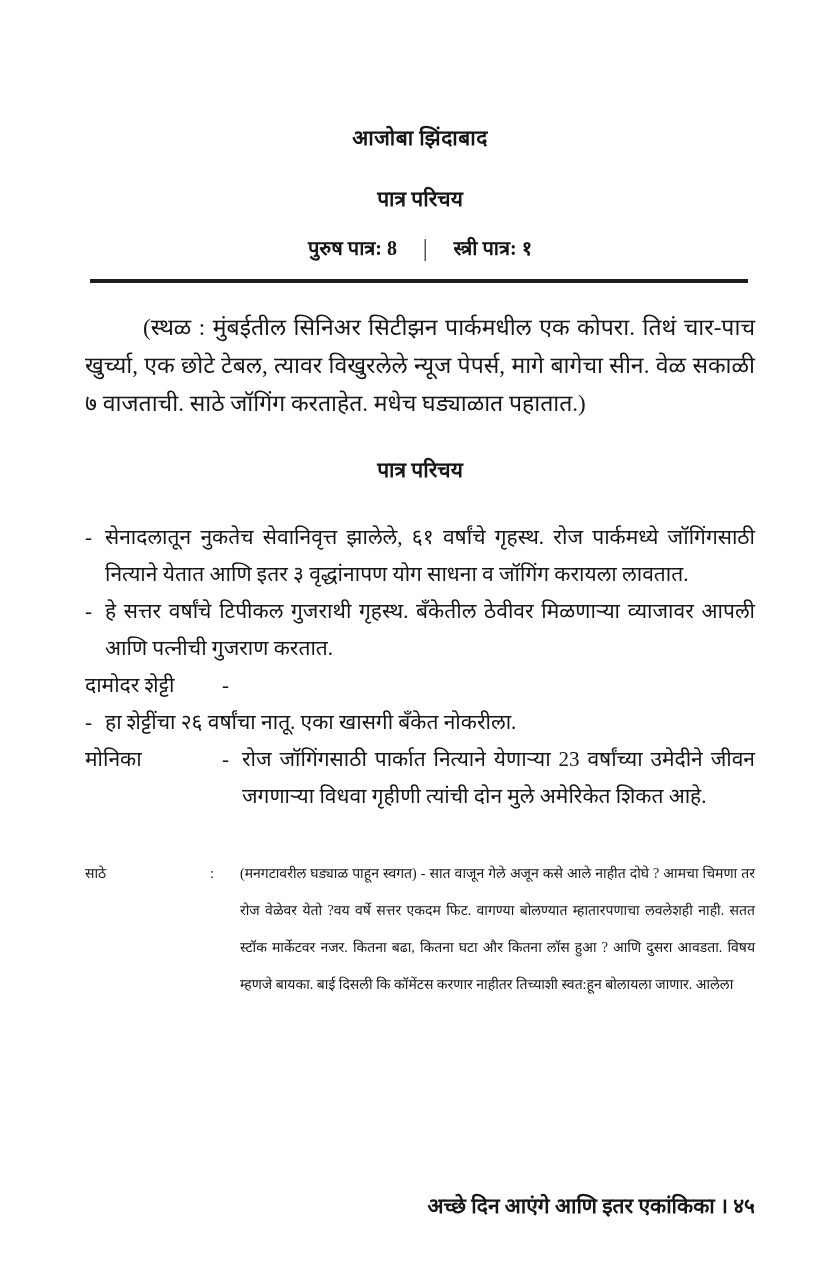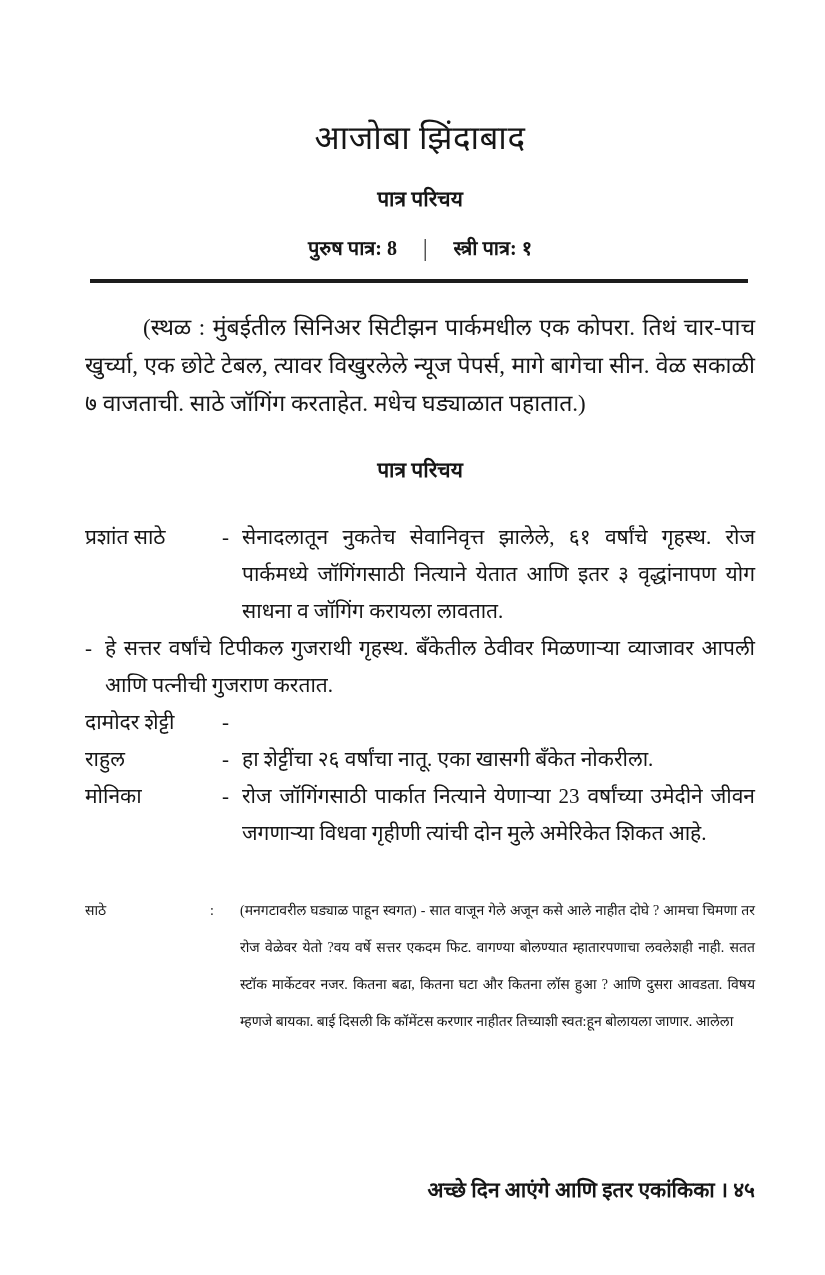--- a/index.html
+++ b/index.html
@@ -10,21 +10,21 @@
     color:#161616;
     font-family:"Liberation Serif","DejaVu Serif",serif;
     position:relative;
     margin:0 auto;
     padding:118px 70px 0 85px;
     overflow:hidden;
   }
   
   .head { text-align:center; }
   .title {
-    font-size:33px; font-weight:normal; letter-spacing:.5px;
+    font-size:21px; font-weight:bold; letter-spacing:.5px;
     line-height:40px;
   }
   .subtitle {
     font-size:21px; font-weight:bold;
     margin-top:26px;
   }
   .cast-count-line {
     font-size:20px; font-weight:bold;
     margin-top:22px;
     display:flex; justify-content:center; align-items:center; gap:26px;
@@ -50,21 +50,21 @@
   .row { display:flex; align-items:flex-start; }
   .row-name { min-width:137px; flex-shrink:0; white-space:nowrap; padding-right:8px; }
   .row-sep { width:20px; flex-shrink:0; }
   .row-text { flex:1; text-align:justify; }
   
   .dialogue { margin-top:40px; font-size:14px; line-height:37px; }
   .dlg-name { min-width:125px; flex-shrink:0; white-space:nowrap; }
   .dlg-sep { width:30px; flex-shrink:0; }
   
   .footer {
-    position:absolute; right:70px; bottom:72px;
+    position:absolute; right:70px; bottom:56px;
     font-size:21px; font-weight:bold;
   }
 </style>
 </head>
 <body>
 
 <div class="page">
 
   <div class="head">
     <div class="title">आजोबा झिंदाबाद</div>
@@ -77,34 +77,32 @@
   </div>
 
   <div class="rule"></div>
 
   <p class="stage-direction">(स्थळ : मुंबईतील सिनिअर सिटीझन पार्कमधील एक कोपरा. तिथं चार-पाच खुर्च्या, एक छोटे टेबल, त्यावर विखुरलेले न्यूज पेपर्स, मागे बागेचा सीन. वेळ सकाळी ७ वाजताची. साठे जॉगिंग करताहेत. मधेच घड्याळात पहातात.)</p>
 
   <div class="cast-heading">पात्र परिचय</div>
 
   <div class="cast-list">
     <div class="row">
-      <span class="row-name">प्रशांत साठे</span>
       <span class="row-sep">-</span>
       <span class="row-text">सेनादलातून नुकतेच सेवानिवृत्त झालेले, ६१ वर्षांचे गृहस्थ. रोज पार्कमध्ये जॉगिंगसाठी नित्याने येतात आणि इतर ३ वृद्धांनापण योग साधना व जॉगिंग करायला लावतात.</span>
     </div>
     <div class="row">
       <span class="row-sep">-</span>
       <span class="row-text">हे सत्तर वर्षांचे टिपीकल गुजराथी गृहस्थ. बँकेतील ठेवीवर मिळणाऱ्या व्याजावर आपली आणि पत्नीची गुजराण करतात.</span>
     </div>
     <div class="row">
       <span class="row-name">दामोदर शेट्टी</span>
       <span class="row-sep">-</span>
     </div>
     <div class="row">
-      <span class="row-name">राहुल</span>
       <span class="row-sep">-</span>
       <span class="row-text">हा शेट्टींचा २६ वर्षांचा नातू. एका खासगी बँकेत नोकरीला.</span>
     </div>
     <div class="row">
       <span class="row-name">मोनिका</span>
       <span class="row-sep">-</span>
       <span class="row-text">रोज जॉगिंगसाठी पार्कात नित्याने येणाऱ्या 23 वर्षांच्या उमेदीने जीवन जगणाऱ्या विधवा गृहीणी त्यांची दोन मुले अमेरिकेत शिकत आहे.</span>
     </div>
   </div>
 

